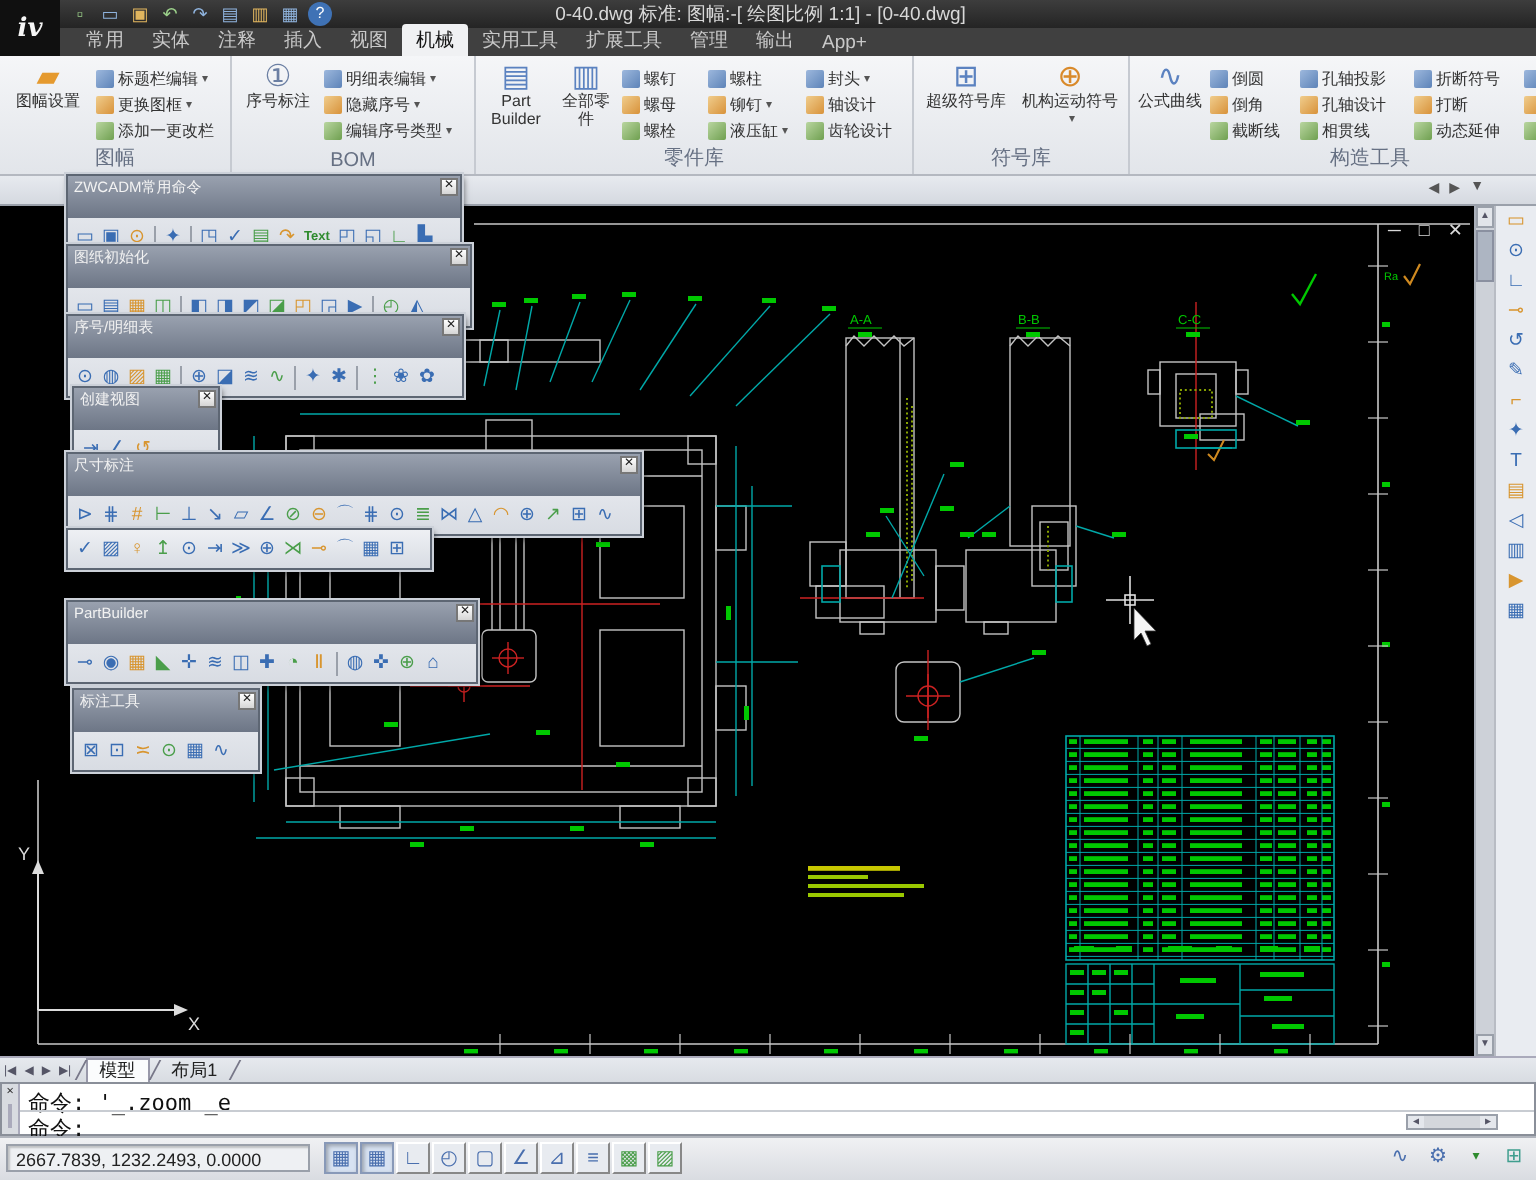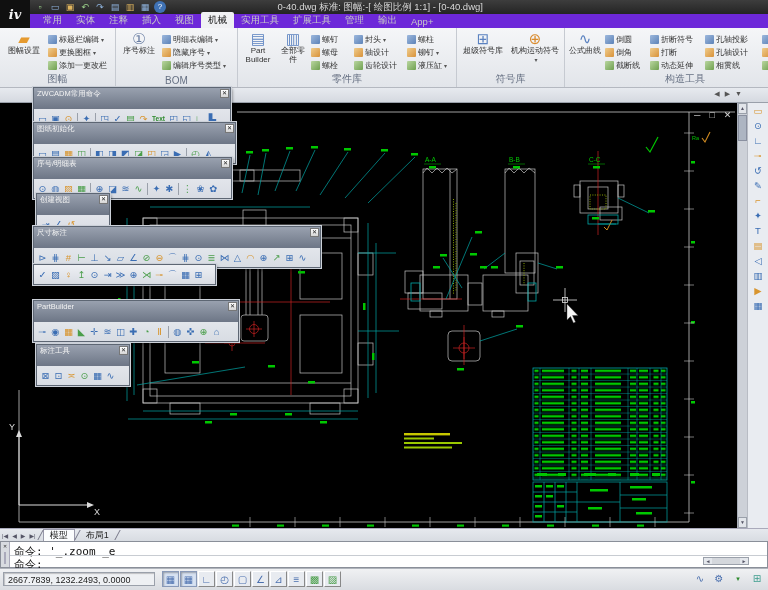--- a/index.html
+++ b/index.html
@@ -11,21 +11,21 @@
   #logo{position:absolute;left:0;top:0;width:30px;height:28px;background:#101010;z-index:40;
     color:#f5f5f5;font-family:"DejaVu Serif",serif;font-style:italic;font-weight:bold;
     font-size:13px;display:flex;align-items:center;justify-content:center;}
   #qat{margin-left:34px;display:flex;gap:3px;align-items:center;}
   .qi{width:12px;height:12px;font-size:9px;line-height:12px;text-align:center;color:#8fb3dd;}
   .qi:nth-child(3n+1){color:#9bd08a}.qi:nth-child(4n+3){color:#e0b55e}
   .qi:last-child{background:#3f72b5;color:#fff;border-radius:50%;font-size:8px;}
   #apptitle{margin-left:16px;font-size:9.5px;color:#d8d8d8;margin-top:32px;}
   #doctitle{margin-left:28px;font-size:9.5px;color:#d8d8d8;}
   
-  #menubar{position:absolute;left:0;top:14px;width:768px;height:14px;background:#6d28d9;
+  #menubar{position:absolute;left:0;top:14px;width:768px;height:14px;background:#404040;
     display:flex;align-items:flex-end;padding-left:36px;box-sizing:border-box;}
   .mtab{font-size:9.5px;color:#c8c8c8;padding:2px 7px 1px 7px;border-radius:2px 2px 0 0;white-space:nowrap;}
   .mtab.active{background:#f0f1f3;color:#151515;}
   #collapsebtn{position:absolute;right:8px;bottom:2px;width:13px;height:10px;background:#1a1a1a;
     color:#bbb;font-size:6px;text-align:center;line-height:10px;border-radius:3px;}
   
   #ribbon{position:absolute;left:0;top:28px;width:768px;height:60px;
     background:linear-gradient(#f5f6f8,#e2e5ea);border-bottom:1px solid #b4b8c0;
     display:flex;box-sizing:border-box;}
   .rgroup{position:relative;border-right:1px solid #c6cad1;padding:1px 3px 10px 3px;flex:none;}
@@ -216,49 +216,49 @@
             </div>
             <div class="ritem">
               <span class="ric"></span>
               <span>螺母</span>
             </div>
             <div class="ritem">
               <span class="ric"></span>
               <span>螺栓</span>
             </div>
           </div>
+          <div class="rcol" style="width: 46px;">
+            <div class="ritem">
+              <span class="ric"></span>
+              <span>螺柱</span>
+            </div>
+            <div class="ritem">
+              <span class="ric"></span>
+              <span>铆钉</span>
+              <span class="rarrow">▾</span>
+            </div>
+            <div class="ritem">
+              <span class="ric"></span>
+              <span>液压缸</span>
+              <span class="rarrow">▾</span>
+            </div>
+          </div>
           <div class="rcol" style="width: 50px;">
             <div class="ritem">
               <span class="ric"></span>
               <span>封头</span>
               <span class="rarrow">▾</span>
             </div>
             <div class="ritem">
               <span class="ric"></span>
               <span>轴设计</span>
             </div>
             <div class="ritem">
               <span class="ric"></span>
               <span>齿轮设计</span>
-            </div>
-          </div>
-          <div class="rcol" style="width: 46px;">
-            <div class="ritem">
-              <span class="ric"></span>
-              <span>螺柱</span>
-            </div>
-            <div class="ritem">
-              <span class="ric"></span>
-              <span>铆钉</span>
-              <span class="rarrow">▾</span>
-            </div>
-            <div class="ritem">
-              <span class="ric"></span>
-              <span>液压缸</span>
-              <span class="rarrow">▾</span>
             </div>
           </div>
         </div>
         <div class="rglabel">零件库</div>
       </div>
       <div class="rgroup">
         <div class="rgc">
           <div class="rbig" style="width: 46px;">
             <div class="bic" style="color: rgb(91, 130, 192);">⊞</div>
             <div class="blb">超级符号库</div>
@@ -284,46 +284,46 @@
             </div>
             <div class="ritem">
               <span class="ric"></span>
               <span>倒角</span>
             </div>
             <div class="ritem">
               <span class="ric"></span>
               <span>截断线</span>
             </div>
           </div>
+          <div class="rcol" style="width: 54px;">
+            <div class="ritem">
+              <span class="ric"></span>
+              <span>孔轴投影</span>
+            </div>
+            <div class="ritem">
+              <span class="ric"></span>
+              <span>孔轴设计</span>
+            </div>
+            <div class="ritem">
+              <span class="ric"></span>
+              <span>相贯线</span>
+            </div>
+          </div>
           <div class="rcol" style="width: 52px;">
             <div class="ritem">
               <span class="ric"></span>
               <span>折断符号</span>
             </div>
             <div class="ritem">
               <span class="ric"></span>
               <span>打断</span>
             </div>
             <div class="ritem">
               <span class="ric"></span>
               <span>动态延伸</span>
-            </div>
-          </div>
-          <div class="rcol" style="width: 54px;">
-            <div class="ritem">
-              <span class="ric"></span>
-              <span>孔轴投影</span>
-            </div>
-            <div class="ritem">
-              <span class="ric"></span>
-              <span>孔轴设计</span>
-            </div>
-            <div class="ritem">
-              <span class="ric"></span>
-              <span>相贯线</span>
             </div>
           </div>
           <div class="rcol" style="width: 40px;">
             <div class="ritem">
               <span class="ric"></span>
             </div>
             <div class="ritem">
               <span class="ric"></span>
             </div>
             <div class="ritem">

